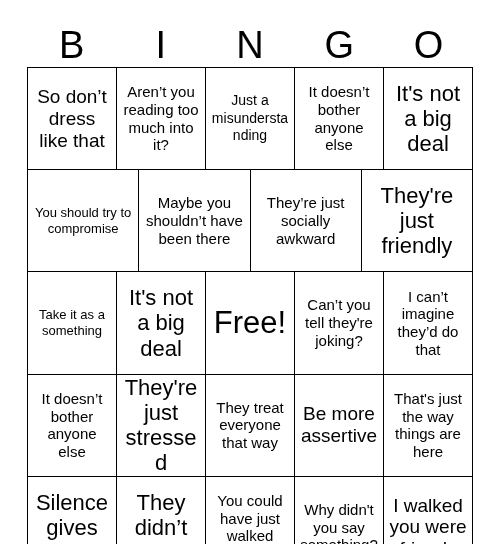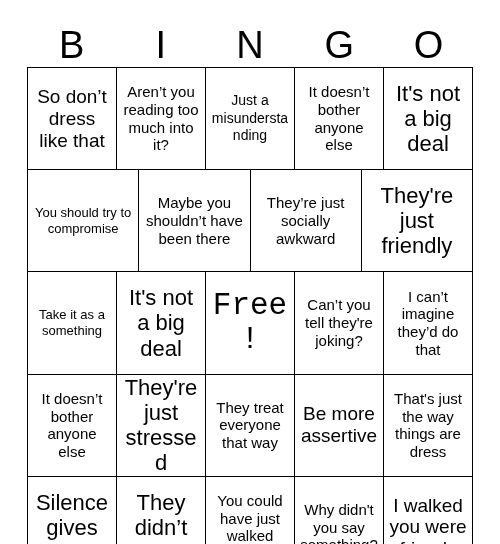--- a/index.html
+++ b/index.html
@@ -83,21 +83,21 @@
     display: block;
     width: 100%;
   }
 
   
   .fs-xs  { font-size: 14px;  line-height: 1.25; }
   .fs-sm  { font-size: 13px;  line-height: 1.2;  }
   .fs-md  { font-size: 15px;  line-height: 1.18; }
   .fs-lg  { font-size: 19px;  line-height: 1.15; }
   .fs-xl  { font-size: 22px;  line-height: 1.14; }
-  .fs-free{ font-size: 31px;  line-height: 1.1; font-family: Liberation Mono, monospace;  }
+  .fs-free{ font-size: 31px;  line-height: 1.1;  }
 </style>
 </head>
 <body>
 
 <div class="card">
 
   <div class="header-row">
     <div class="header-letter">B</div>
     <div class="header-letter">I</div>
     <div class="header-letter">N</div>
@@ -165,21 +165,21 @@
       <div class="cell">
           <span class="cell-text fs-xl">They're just stressed</span>
         </div>
       <div class="cell">
           <span class="cell-text fs-md">They treat everyone that way</span>
         </div>
       <div class="cell">
           <span class="cell-text fs-lg">Be more assertive</span>
         </div>
       <div class="cell">
-          <span class="cell-text fs-md">That's just the way things are dress</span>
+          <span class="cell-text fs-md">That's just the way things are here</span>
         </div>
     </div>
 
     <div class="grid-row">
       <div class="cell">
           <span class="cell-text fs-xl">Silence gives consent</span>
         </div>
       <div class="cell">
           <span class="cell-text fs-xl">They didn’t mean it</span>
         </div>

